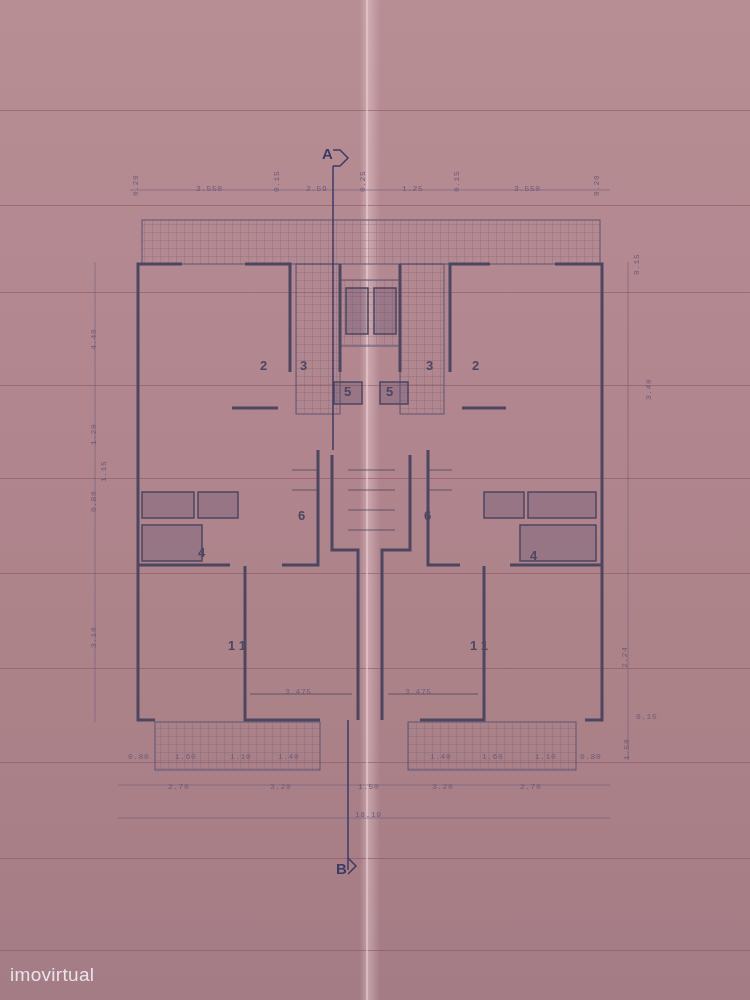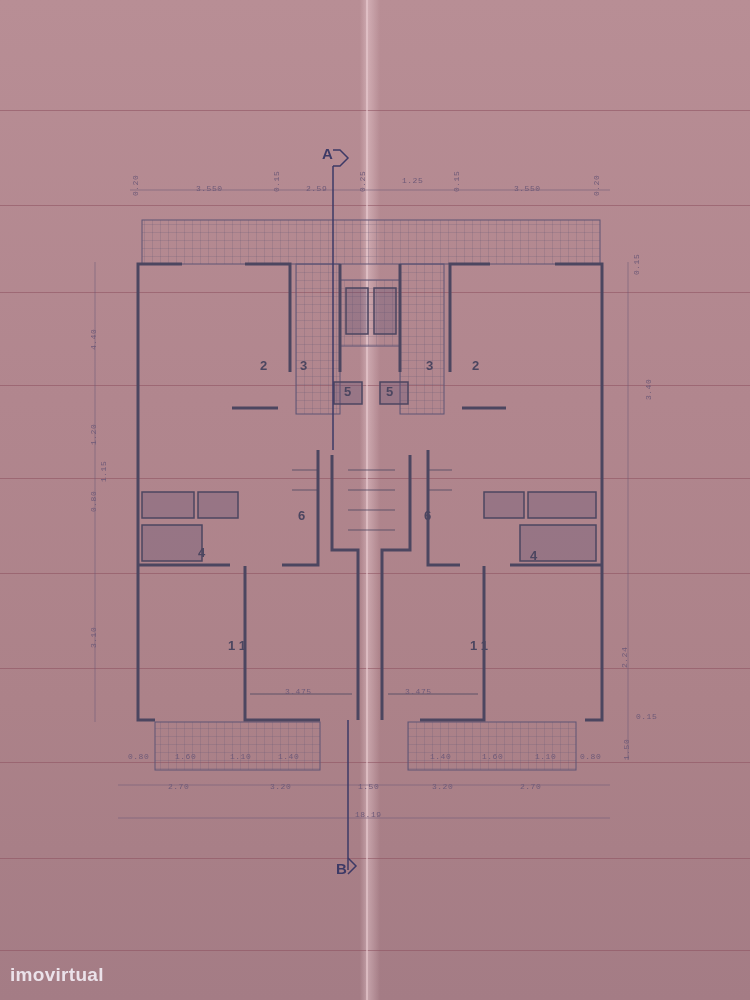--- a/index.html
+++ b/index.html
@@ -9,21 +9,21 @@
       linear-gradient(90deg, rgba(255,255,255,0) 0, rgba(255,255,255,0) 360px, rgba(255,230,235,0.35) 368px, rgba(255,255,255,0) 380px),
       linear-gradient(180deg, #b88e95 0%, #b1868e 40%, #ac8289 70%, #a47c85 100%);
   }
   .hline { position:absolute; left:0; width:750px; height:1px; background:rgba(140,80,95,0.55); }
   .vfold { position:absolute; top:0; width:2px; height:1000px; background:rgba(235,205,210,0.6); }
   svg.plan { position:absolute; left:0; top:0; }
   .dim { position:absolute; font-size:8px; color:#6e5a78; font-family:"Liberation Mono", monospace; letter-spacing:0.5px; }
   .dim.v { transform:rotate(-90deg); transform-origin:left top; }
   .room { position:absolute; font-size:13px; font-weight:bold; color:#4c4660; }
   .section { position:absolute; font-size:15px; font-weight:bold; color:#3d3a66; }
-  .watermark { position:absolute; left:10px; top:964px; font-size:19px; font-weight:bold; color:rgba(245,240,248,0.88); letter-spacing:0.3px; }
+  .watermark { position:absolute; left:10px; top:964px; font-size:19px; font-weight:normal; color:rgba(245,240,248,0.88); letter-spacing:0.3px; }
 </style>
 </head>
 <body>
 
 <div class="photo">
 
   <div class="hline" style="top:110px"></div>
   <div class="hline" style="top:205px"></div>
   <div class="hline" style="top:292px"></div>
   <div class="hline" style="top:385px"></div>
@@ -121,21 +121,21 @@
   <div class="room" style="left:386px;top:384px">5</div>
   <div class="room" style="left:530px;top:548px">4</div>
   <div class="room" style="left:424px;top:508px">6</div>
   <div class="room" style="left:470px;top:638px">1 1</div>
 
   <div class="dim v" style="left:131px;top:196px">0.20</div>
   <div class="dim" style="left:196px;top:184px">3.550</div>
   <div class="dim v" style="left:272px;top:192px">0.15</div>
   <div class="dim" style="left:306px;top:184px">2.59</div>
   <div class="dim v" style="left:358px;top:192px">0.25</div>
-  <div class="dim" style="left:402px;top:176px">1.25</div>
+  <div class="dim" style="left:402px;top:184px">1.25</div>
   <div class="dim v" style="left:452px;top:192px">0.15</div>
   <div class="dim" style="left:514px;top:184px">3.550</div>
   <div class="dim v" style="left:592px;top:196px">0.20</div>
 
   <div class="dim v" style="left:89px;top:350px">4.40</div>
   <div class="dim v" style="left:89px;top:445px">1.20</div>
   <div class="dim v" style="left:99px;top:482px">1.15</div>
   <div class="dim v" style="left:89px;top:512px">0.80</div>
   <div class="dim v" style="left:89px;top:648px">3.10</div>
 

